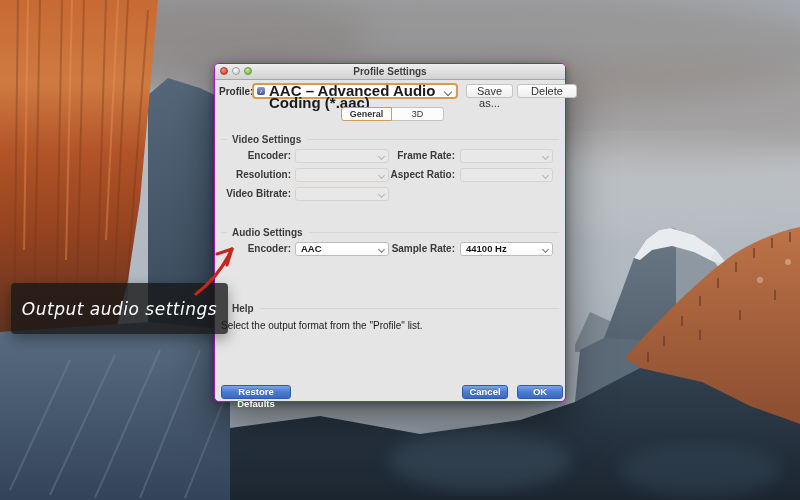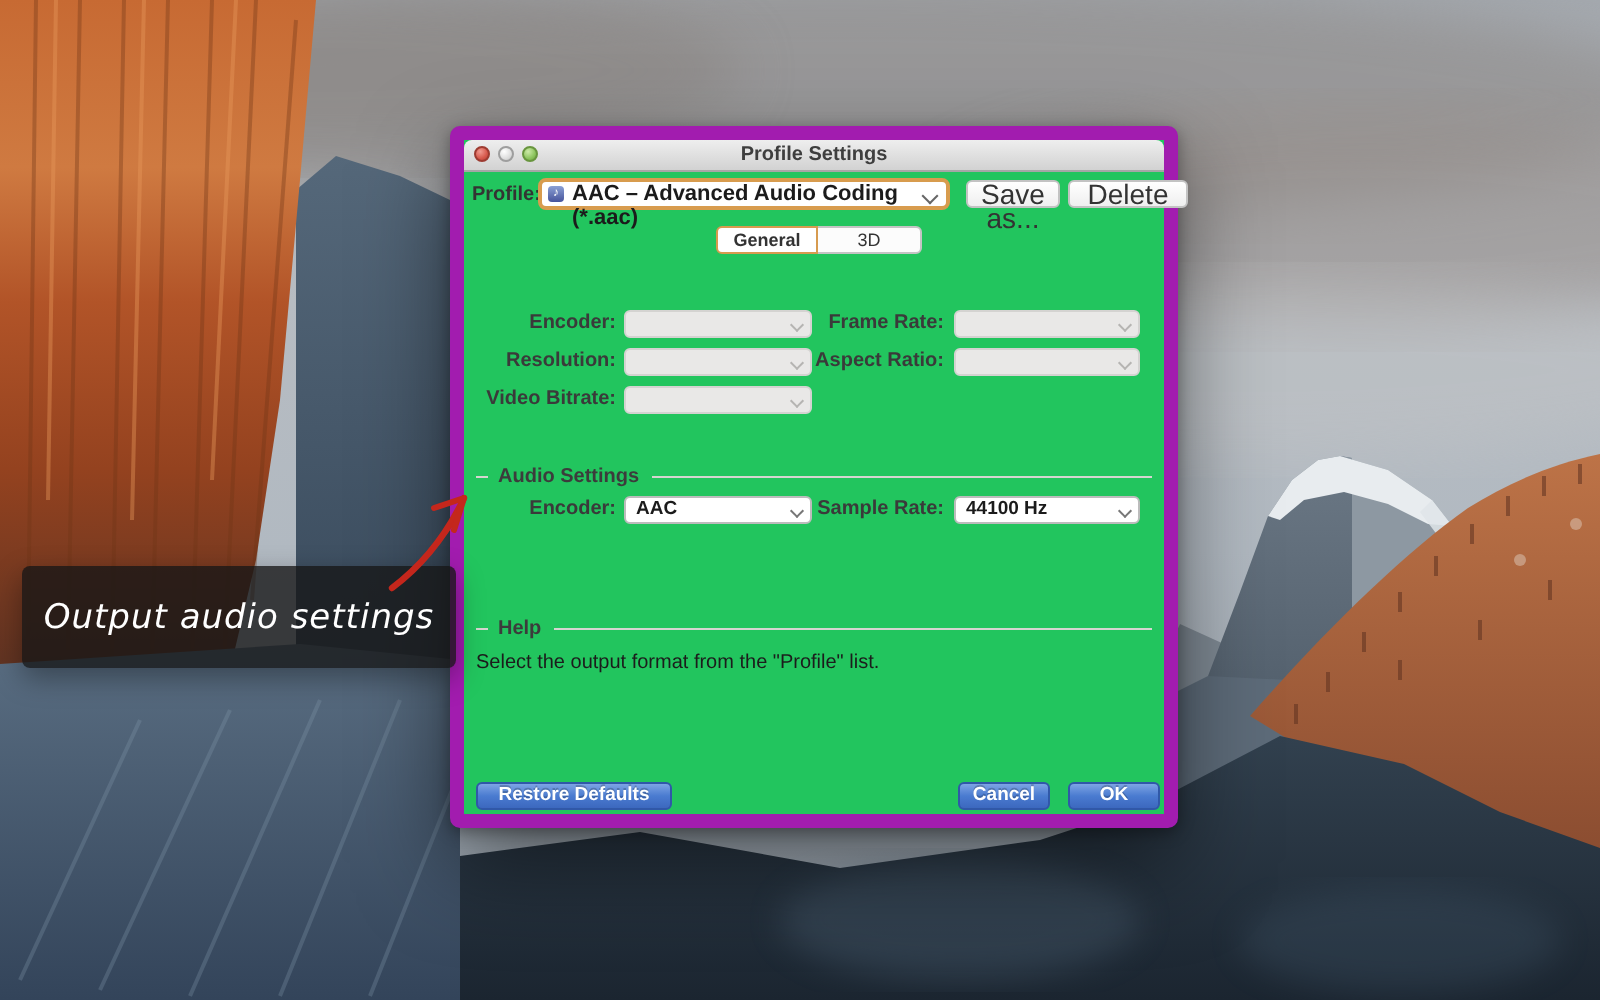--- a/index.html
+++ b/index.html
@@ -1,39 +1,39 @@
 <!DOCTYPE html>
 <html><head>
 <meta charset="utf-8">
 <style>
   html,body{margin:0;padding:0;}
   body{width:800px;height:500px;position:relative;overflow:hidden;font-family:"Liberation Sans",sans-serif;background:#a9b2bb;}
   #wallpaper{position:absolute;left:0;top:0;z-index:0;}
 
   
-  .dialog{position:absolute;left:225px;top:63px;width:350px;height:337px;background:#22c55e;
-    border:7px solid #a21caf;border-radius:5px;z-index:10;box-sizing:content-box;
+  .dialog{position:absolute;left:214px;top:63px;width:350px;height:337px;background:#e5e5e5;
+    border:1px solid #a21caf;border-radius:5px;z-index:10;box-sizing:content-box;
     box-shadow:0 18px 45px rgba(0,0,0,.5),0 2px 8px rgba(0,0,0,.35);}
   .titlebar{position:absolute;top:0;left:0;right:0;height:15px;border-radius:4px 4px 0 0;
     background:linear-gradient(#eeeeee,#d2d2d2);border-bottom:1px solid #a6a6a6;}
   .titletext{text-align:center;font-size:10px;line-height:15px;color:#3e3e3e;font-weight:600;}
   .lights{position:absolute;left:5px;top:3px;display:flex;gap:4px;}
   .light{width:8px;height:8px;border-radius:50%;box-sizing:border-box;}
   .lred{background:radial-gradient(circle at 35% 30%,#f09a90,#d6584b 60%,#b23d33);border:1px solid #9d3b31;}
   .lgray{background:radial-gradient(circle at 35% 30%,#ffffff,#dedede 60%,#c4c4c4);border:1px solid #9e9e9e;}
   .lgreen{background:radial-gradient(circle at 35% 30%,#cdeaa8,#8cc45e 60%,#6da33f);border:1px solid #68953e;}
 
   .profile-label{position:absolute;left:4px;top:22px;font-size:10px;font-weight:600;color:#333;}
   .profile-dd{position:absolute;left:37px;top:19px;width:206px;height:16px;background:#fff;
     border:2px solid #d89c4e;border-radius:4px;box-sizing:border-box;}
   .profile-dd .fmt-icon{position:absolute;left:3px;top:2px;width:8px;height:8px;border-radius:2px;
     background:linear-gradient(#8aa0d4,#46539b);color:#fff;font-size:6px;line-height:8px;text-align:center;}
-  .profile-dd .val{position:absolute;left:15px;top:0;font-size:11px;font-weight:600;color:#1b1b1b;line-height:12px;}
+  .profile-dd .val{position:absolute;left:15px;top:0;font-size:15px;font-weight:600;color:#1b1b1b;line-height:12px;}
   .small-btn{position:absolute;top:20px;height:14px;background:linear-gradient(#ffffff,#efefef);
-    border:1px solid #c3c3c3;border-radius:3px;font-size:14px;color:#333;text-align:center;line-height:12px;box-sizing:border-box;}
+    border:1px solid #c3c3c3;border-radius:3px;font-size:11px;color:#333;text-align:center;line-height:12px;box-sizing:border-box;}
   #save-as{left:251px;width:47px;} #delete{left:302px;width:60px;}
 
   .tab{position:absolute;top:43px;height:14px;line-height:13px;text-align:center;font-size:9px;color:#333;
     background:#fff;box-sizing:border-box;}
   #tab-general{left:126px;width:51px;border:1.5px solid #d79b4f;border-radius:3px 0 0 3px;z-index:2;font-weight:600;}
   #tab-3d{left:176px;width:53px;border:1px solid #c4c4c4;border-radius:0 3px 3px 0;background:#fcfcfc;}
 
   .sect{position:absolute;left:6px;right:6px;height:12px;display:flex;align-items:center;
     font-size:10px;font-weight:700;color:#3c3c3c;}
   .sect::before{content:"";width:6px;border-top:1px solid #d6d5d0;margin-right:5px;}
@@ -52,21 +52,21 @@
     border-bottom:1.3px solid #777;transform:rotate(45deg);}
   .dis .chev{border-color:#b5b4b2;}
   .pchev{position:absolute;right:5px;top:4px;width:5px;height:5px;border-right:1.4px solid #666;
     border-bottom:1.4px solid #666;transform:rotate(45deg);}
 
   .help-text{position:absolute;left:6px;top:256px;font-size:10px;color:#1c1c1c;}
 
   .bbtn{position:absolute;top:321px;height:14px;border-radius:3px;border:1px solid #3058a8;
     background:linear-gradient(#7da4e4 0%,#4a7bd0 50%,#3c68be 100%);color:#fff;font-size:9.5px;
     font-weight:700;text-align:center;line-height:12px;box-sizing:border-box;text-shadow:0 -1px 0 rgba(0,0,0,.2);}
-  #restore-defaults{left:6px;width:98px;} #cancel{left:247px;width:46px;} #ok{left:302px;width:46px;}
+  #restore-defaults{left:6px;width:70px;} #cancel{left:247px;width:46px;} #ok{left:302px;width:46px;}
 
   
   .callout{position:absolute;left:11px;top:283px;width:217px;height:51px;background:rgba(22,22,22,.78);
     border-radius:4px;z-index:20;display:flex;align-items:center;justify-content:center;
     box-shadow:0 5px 14px rgba(0,0,0,.35);}
   .callout span{color:#fff;font-size:17px;font-style:italic;letter-spacing:.5px;
     font-family:"DejaVu Sans",sans-serif;}
   #arrow{position:absolute;left:186px;top:236px;z-index:30;}
 </style>
 </head>
@@ -201,20 +201,23 @@
     <span class="fmt-icon">♪</span>
     <span class="val">AAC – Advanced Audio Coding (*.aac)</span>
     <span class="pchev"></span>
   </div>
   <div class="small-btn" id="save-as">Save as...</div>
   <div class="small-btn" id="delete">Delete</div>
 
   <div class="tab" id="tab-general">General</div>
   <div class="tab" id="tab-3d">3D</div>
 
+  <div class="sect" id="sect-video">
+    <span>Video Settings</span>
+  </div>
   <div class="frow" id="vrow1">
     <span class="flabel l">Encoder:</span>
     <div class="fctl l dis"><span></span><span class="chev"></span></div>
     <span class="flabel r">Frame Rate:</span>
     <div class="fctl r dis"><span></span><span class="chev"></span></div>
   </div>
   <div class="frow" id="vrow3">
     <span class="flabel l">Video Bitrate:</span>
     <div class="fctl l dis"><span></span><span class="chev"></span></div>
   </div>

